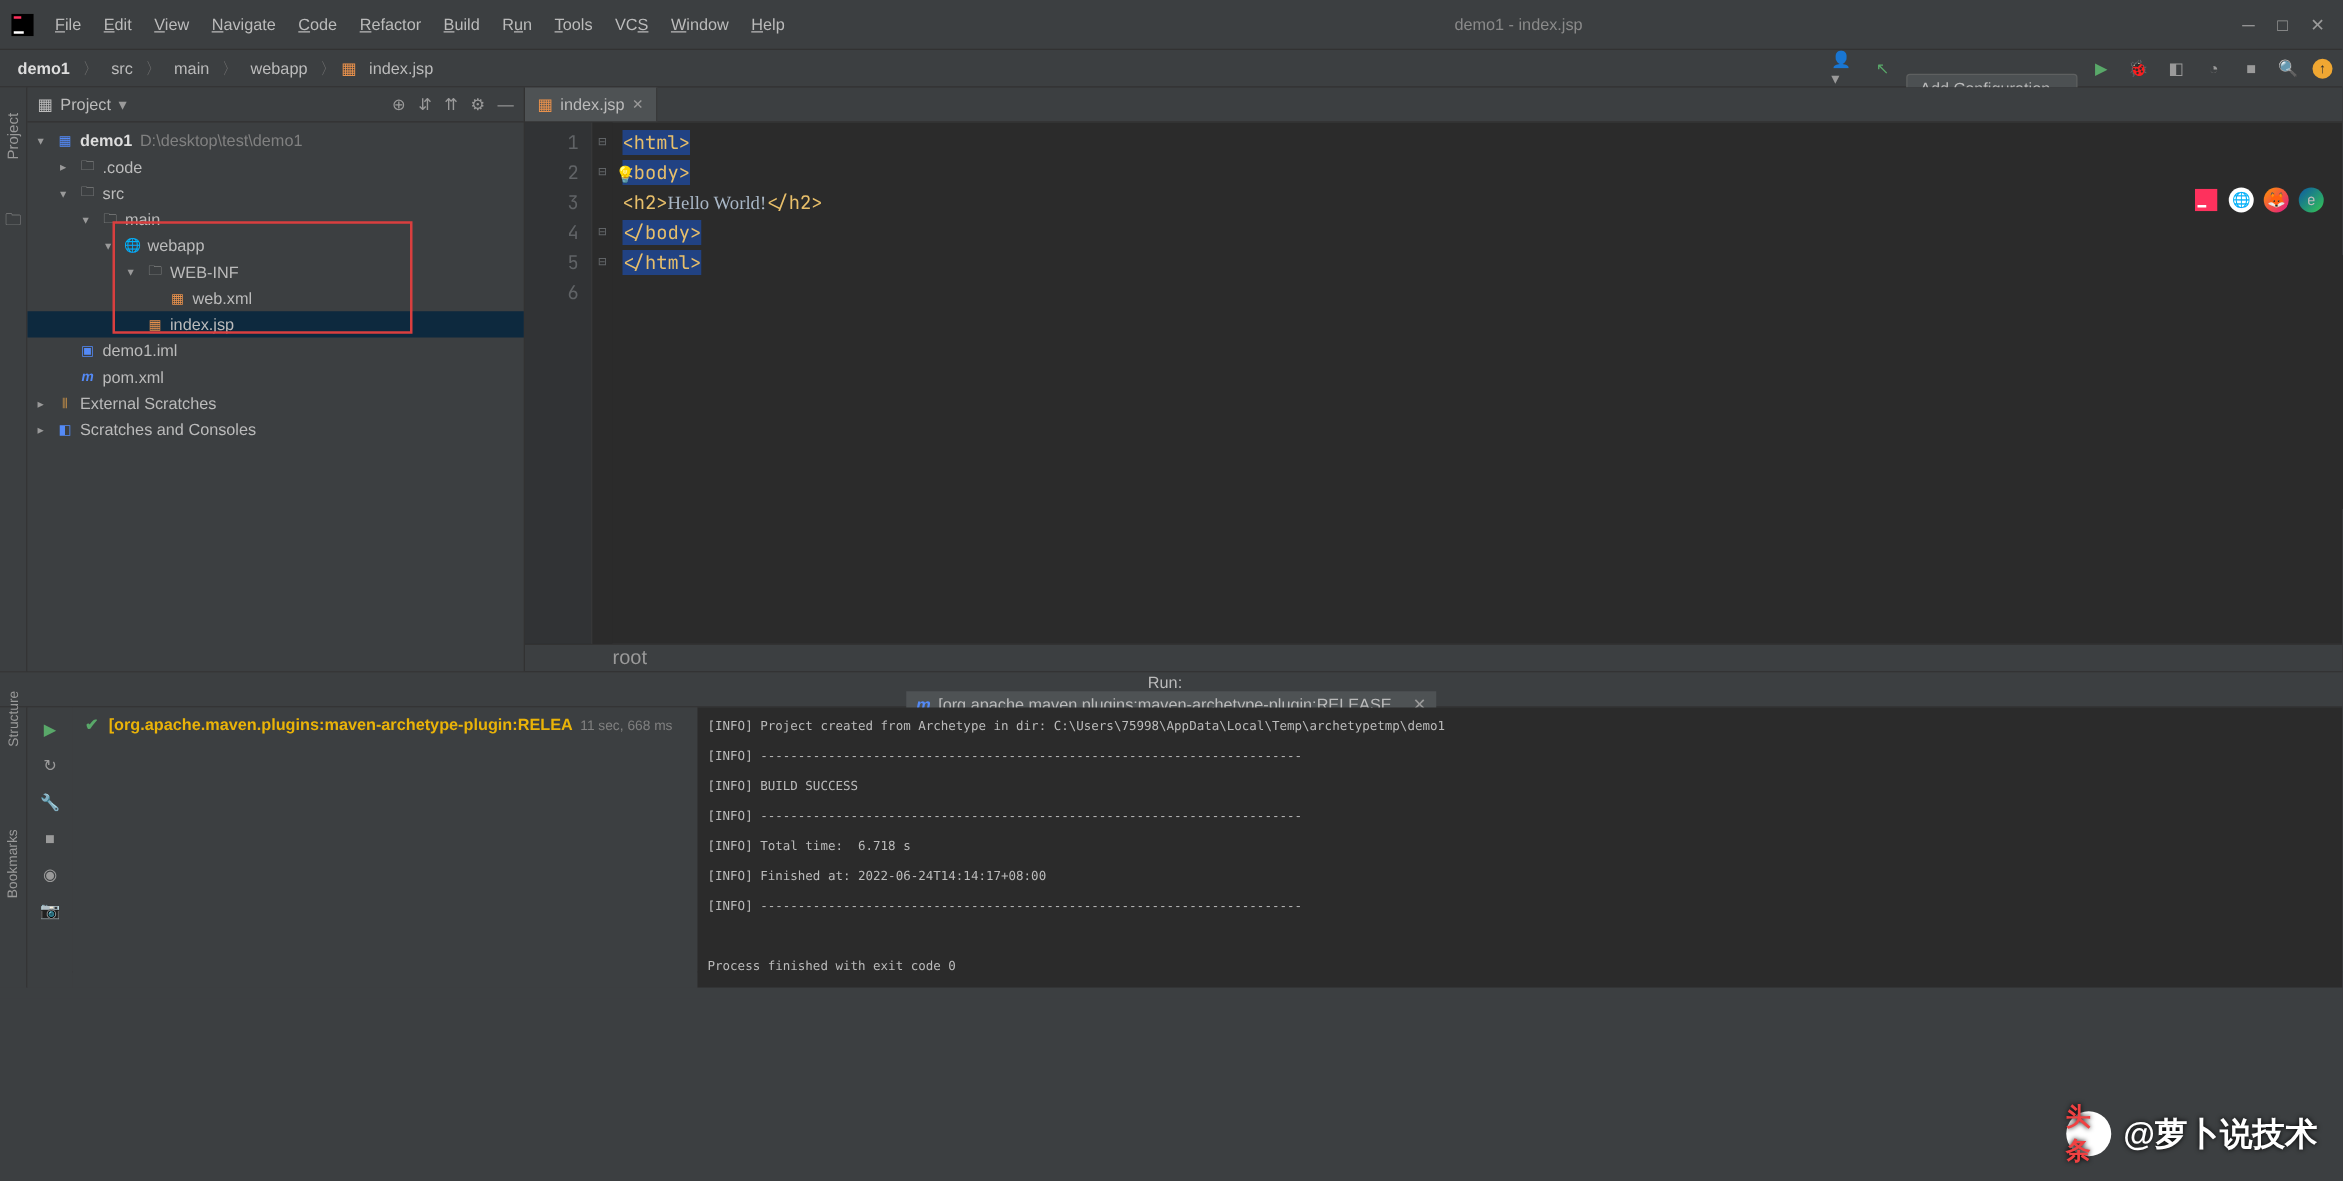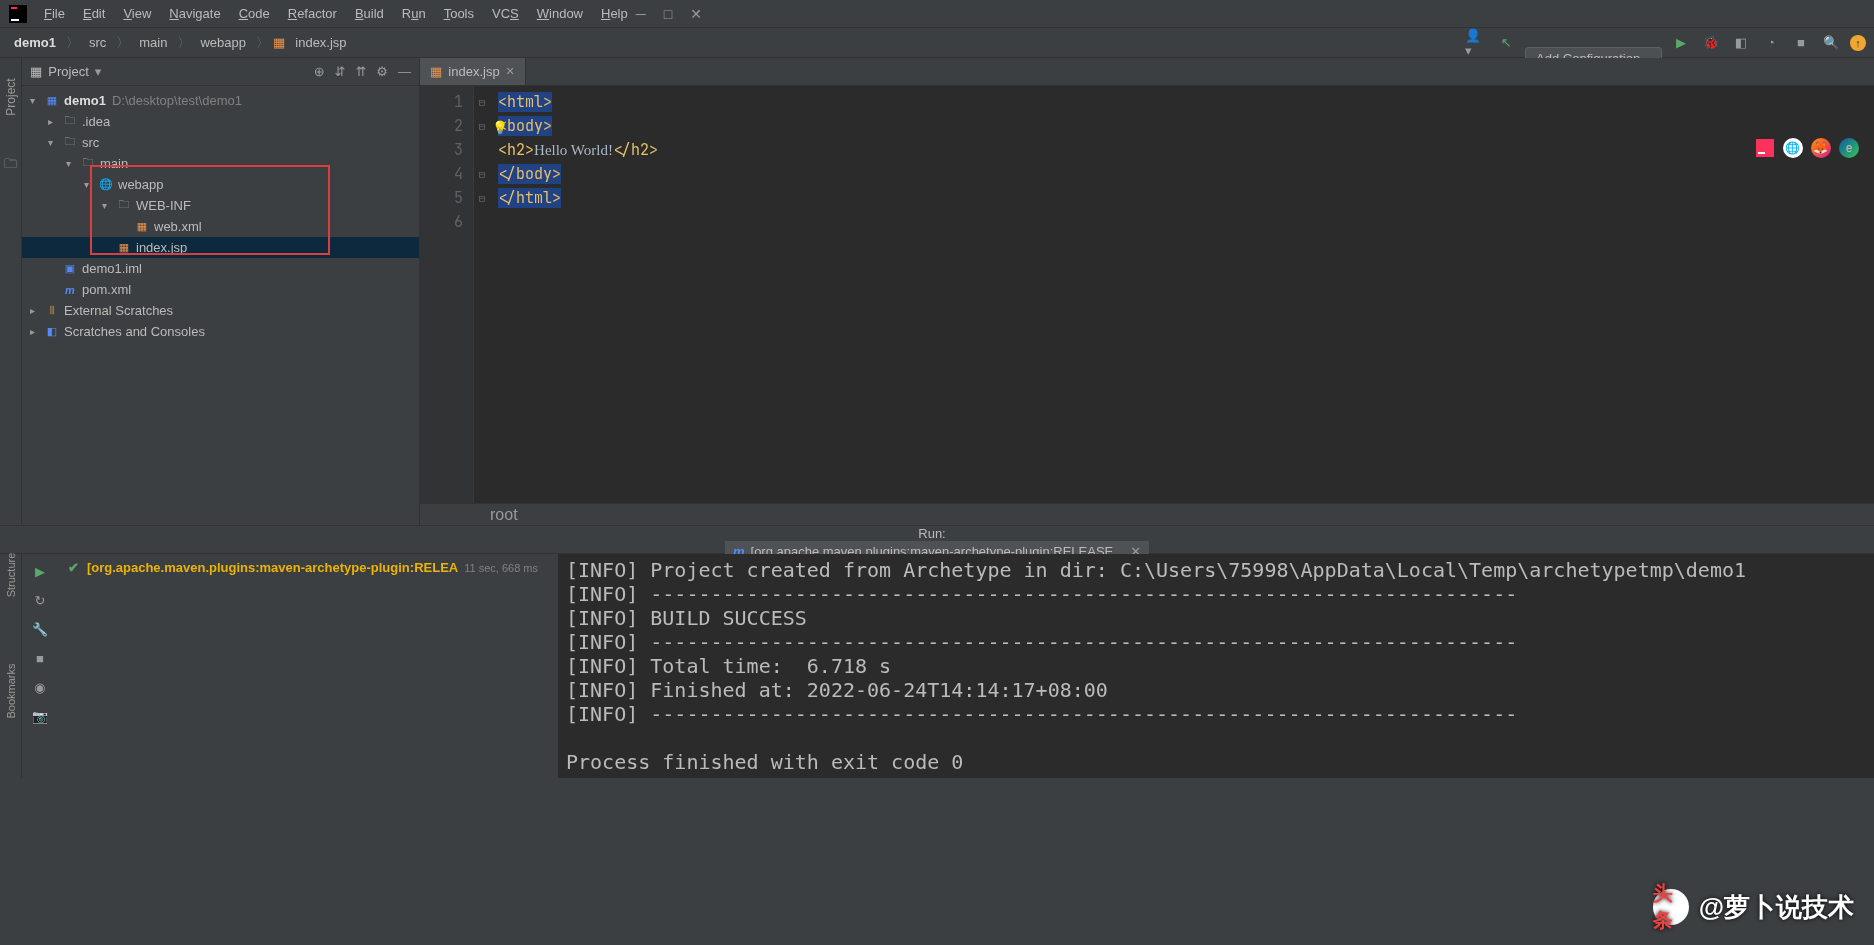--- a/index.html
+++ b/index.html
@@ -1,19 +1,19 @@
 <!DOCTYPE html>
 <html><head>
 <meta charset="utf-8">
 <style>
 * { margin: 0; padding: 0; box-sizing: border-box; }
 body { font-family: "Segoe UI", Arial, sans-serif; font-size: 13px; background: #3c3f41; color: #bbbbbb; width: 1874px; height: 945px; overflow: hidden; }
 
 
-.title-bar { display: flex; align-items: center; height: 28px; background: #3c3f41; border-bottom: 1px solid #323232; }
+.title-bar { display: flex; align-items: center; height: 40px; background: #3c3f41; border-bottom: 1px solid #323232; }
 .title-bar .logo { width: 20px; height: 20px; margin: 0 8px; display: flex; align-items: center; justify-content: center; }
 .menu { display: flex; gap: 2px; }
 .menu-item { padding: 4px 8px; cursor: pointer; }
 .menu-item u { text-decoration: underline; }
 .window-title { flex: 1; text-align: center; color: #8a8a8a; }
 .window-controls { display: flex; gap: 18px; padding-right: 14px; color: #9a9a9a; }
 .window-controls span { cursor: pointer; font-size: 14px; }
 
 
 .nav-bar { display: flex; align-items: center; height: 30px; background: #3c3f41; border-bottom: 1px solid #323232; padding: 0 8px; }
@@ -71,21 +71,21 @@
 .run-header .label { color: #bbb; margin-right: 10px; }
 .run-header .tab { display: flex; align-items: center; gap: 6px; padding: 3px 8px; background: #4e5254; }
 .run-header .right { margin-left: auto; display: flex; gap: 10px; color: #9a9a9a; }
 .run-body { flex: 1; display: flex; }
 .run-rail { width: 22px; background: #3c3f41; border-right: 1px solid #323232; }
 .run-tools { width: 36px; background: #3c3f41; display: flex; flex-direction: column; align-items: center; gap: 14px; padding-top: 10px; color: #9a9a9a; }
 .run-tools span { cursor: pointer; }
 .run-status { width: 500px; background: #3c3f41; padding: 6px 10px; display: flex; align-items: flex-start; gap: 8px; }
 .run-status .check { color: #59a869; font-weight: bold; }
 .run-status .duration { color: #808080; font-size: 11px; margin-left: 6px; }
-.console { flex: 1; background: #2b2b2b; font-family: Consolas, monospace; font-size: 20px; line-height: 24px; color: #bbbbbb; padding: 4px 8px; white-space: pre; overflow: hidden; }
+.console { flex: 1; background: #2b2b2b; font-family: Consolas, monospace; font-size: 10px; line-height: 24px; color: #bbbbbb; padding: 4px 8px; white-space: pre; overflow: hidden; }
 
 
 .status-bar { height: 22px; background: #3c3f41; border-top: 1px solid #323232; }
 
 
 .left-lower-rail { position: absolute; left: 0; top: 525px; width: 22px; display: flex; flex-direction: column; align-items: center; gap: 60px; }
 .left-lower-rail .r { transform: rotate(-90deg); white-space: nowrap; font-size: 11px; color: #9a9a9a; margin-top: 44px; }
 
 
 .watermark { position: absolute; right: 20px; bottom: 20px; color: #fff; font-size: 26px; font-weight: bold; display: flex; align-items: center; gap: 10px; text-shadow: 0 0 4px #000; }
@@ -109,20 +109,21 @@
     <span class="menu-item"><u>N</u>avigate</span>
     <span class="menu-item"><u>C</u>ode</span>
     <span class="menu-item"><u>R</u>efactor</span>
     <span class="menu-item"><u>B</u>uild</span>
     <span class="menu-item">R<u>u</u>n</span>
     <span class="menu-item"><u>T</u>ools</span>
     <span class="menu-item">VC<u>S</u></span>
     <span class="menu-item"><u>W</u>indow</span>
     <span class="menu-item"><u>H</u>elp</span>
   </div>
+  <div class="window-title">demo1 - index.jsp</div>
   <div class="window-controls">
     <span>─</span>
     <span>□</span>
     <span>✕</span>
   </div>
 </div>
 
 <div class="nav-bar">
   <div class="breadcrumb">
     <span class="crumb" style="font-weight:bold;color:#ddd">demo1</span>
@@ -174,21 +175,21 @@
     <div class="tree">
       <div class="tree-row">
           <span class="arrow">▾</span>
           <span class="icon" style="color:#548af7">▦</span>
           <b style="color:#ddd">demo1</b>
           <span class="path">D:\desktop\test\demo1</span>
         </div>
       <div class="tree-row indent-1">
           <span class="arrow">▸</span>
           <span class="icon" style="color:#9a9a9a">🗀</span>
-          <span>.idea</span>
+          <span>.code</span>
         </div>
       <div class="tree-row indent-1">
           <span class="arrow">▾</span>
           <span class="icon" style="color:#9a9a9a">🗀</span>
           <span>src</span>
         </div>
       <div class="tree-row indent-2">
           <span class="arrow">▾</span>
           <span class="icon" style="color:#9a9a9a">🗀</span>
           <span>main</span>

